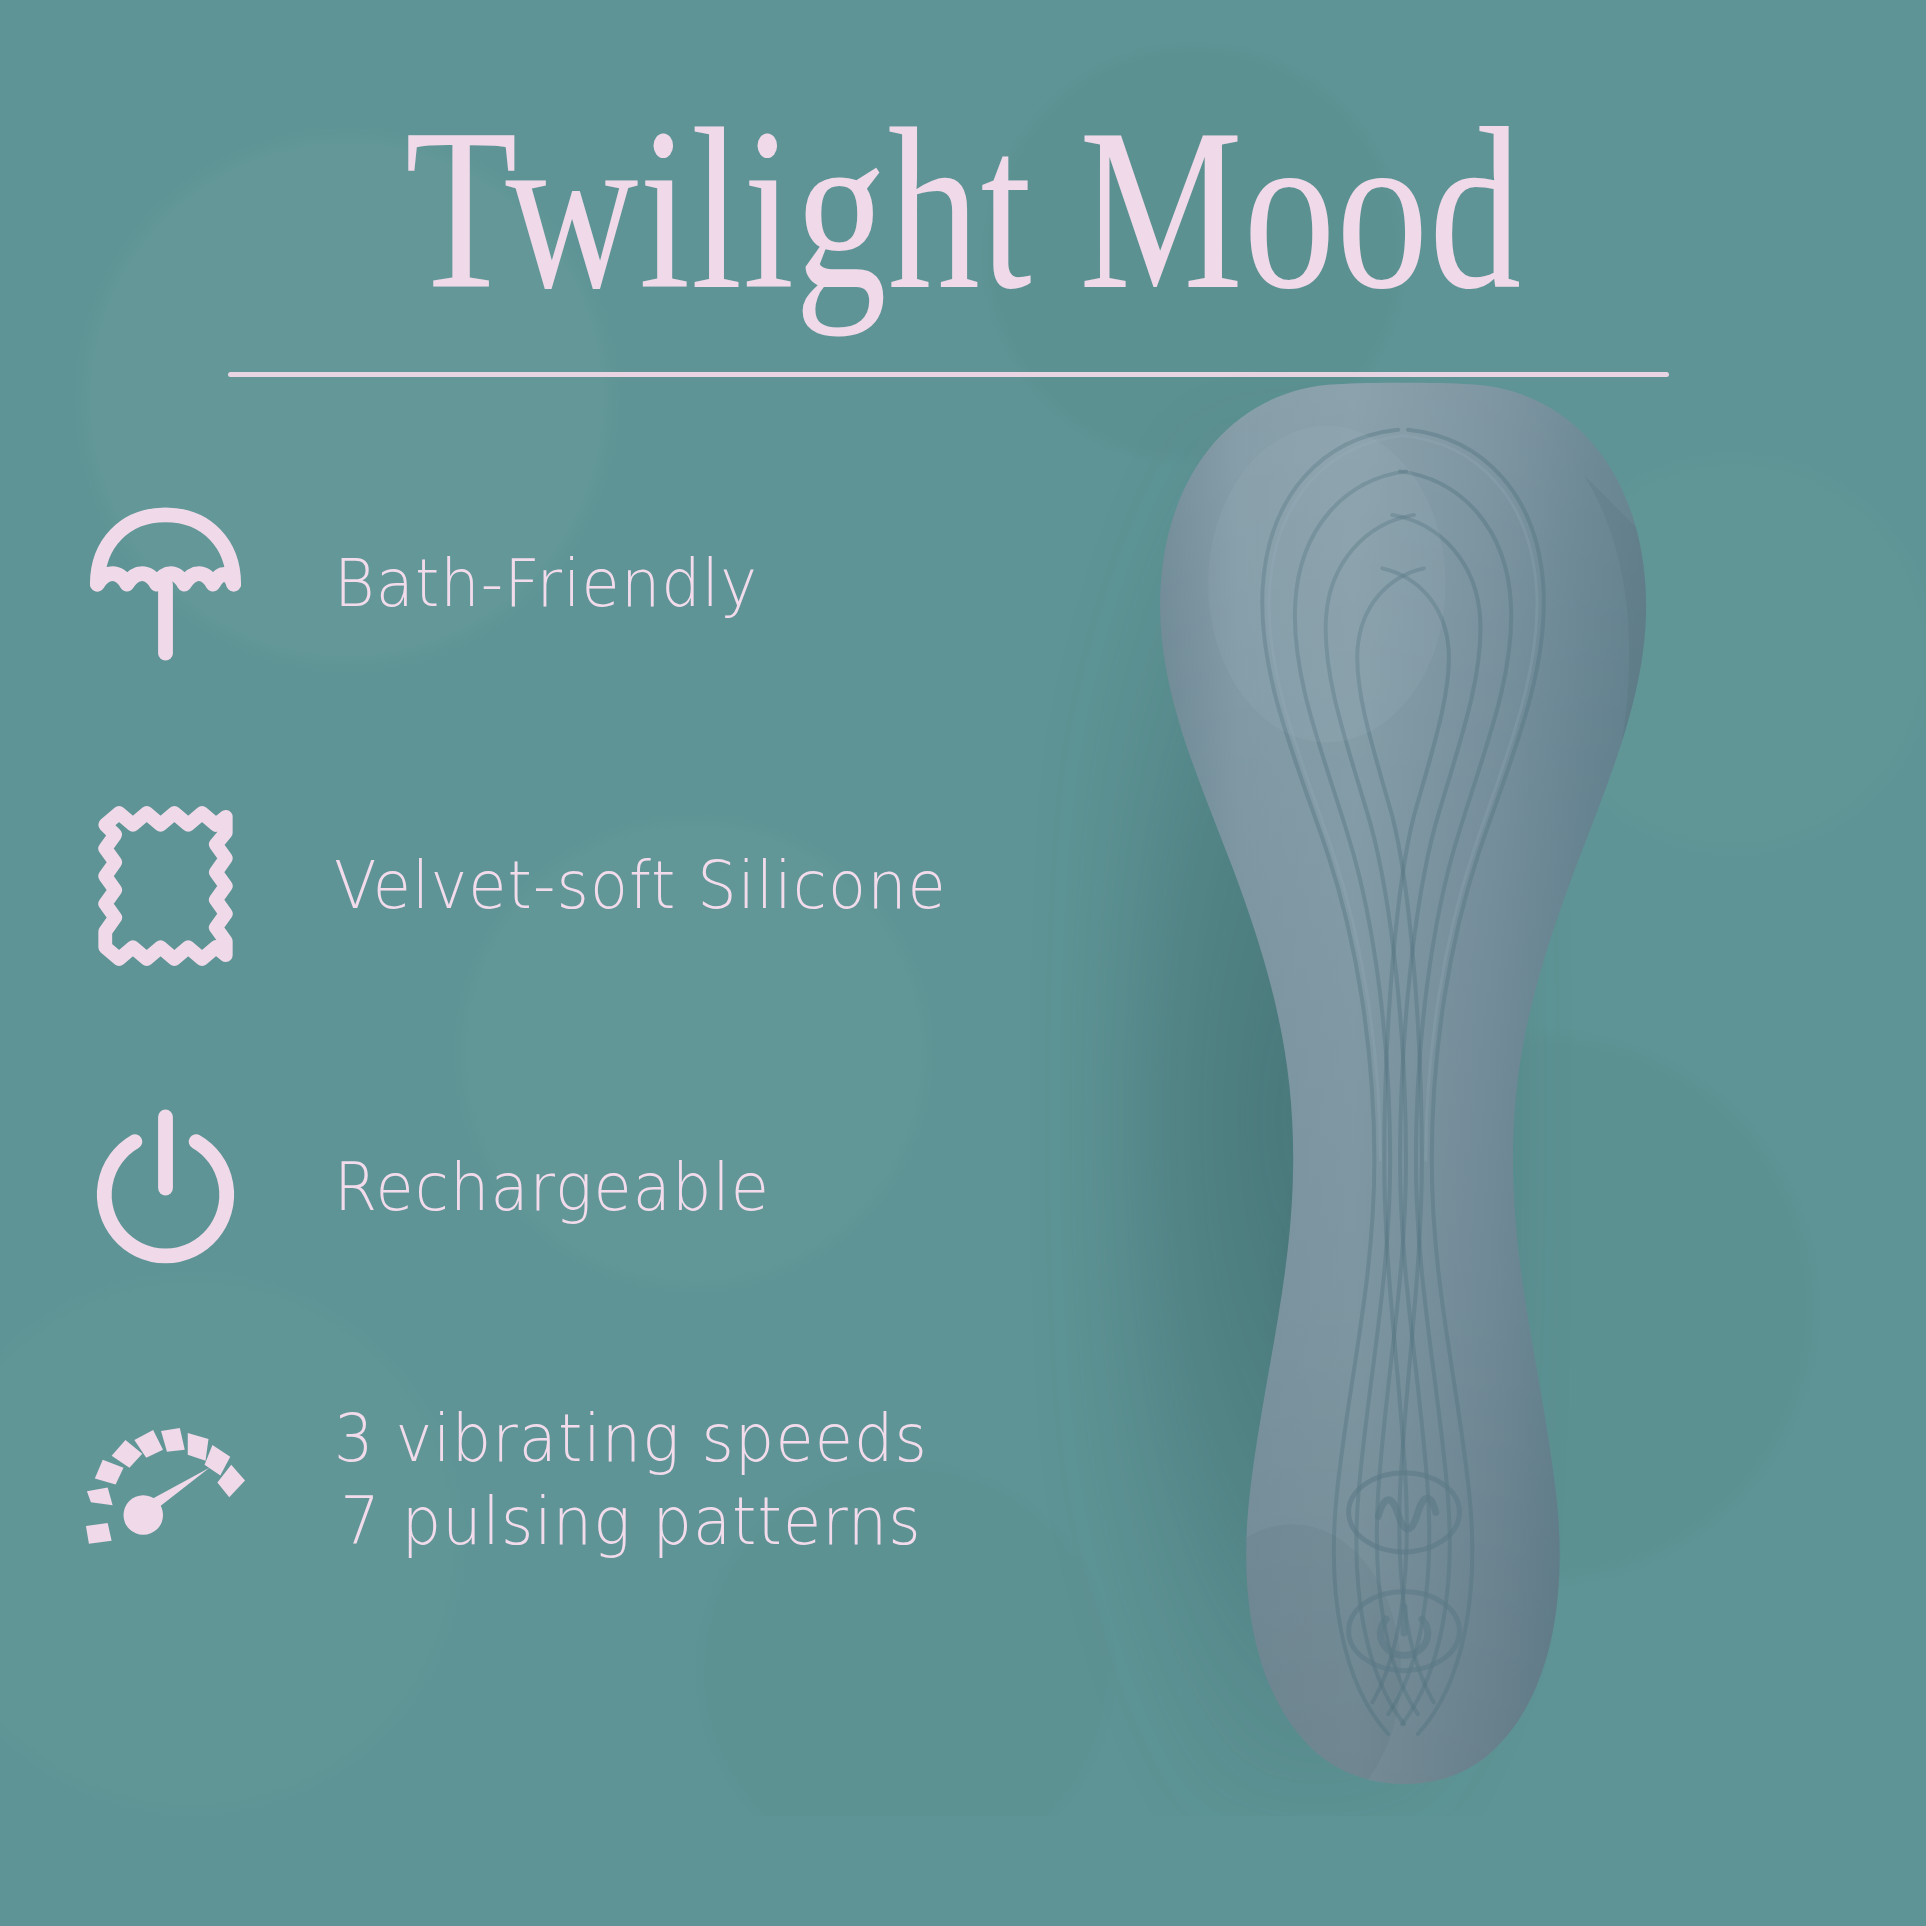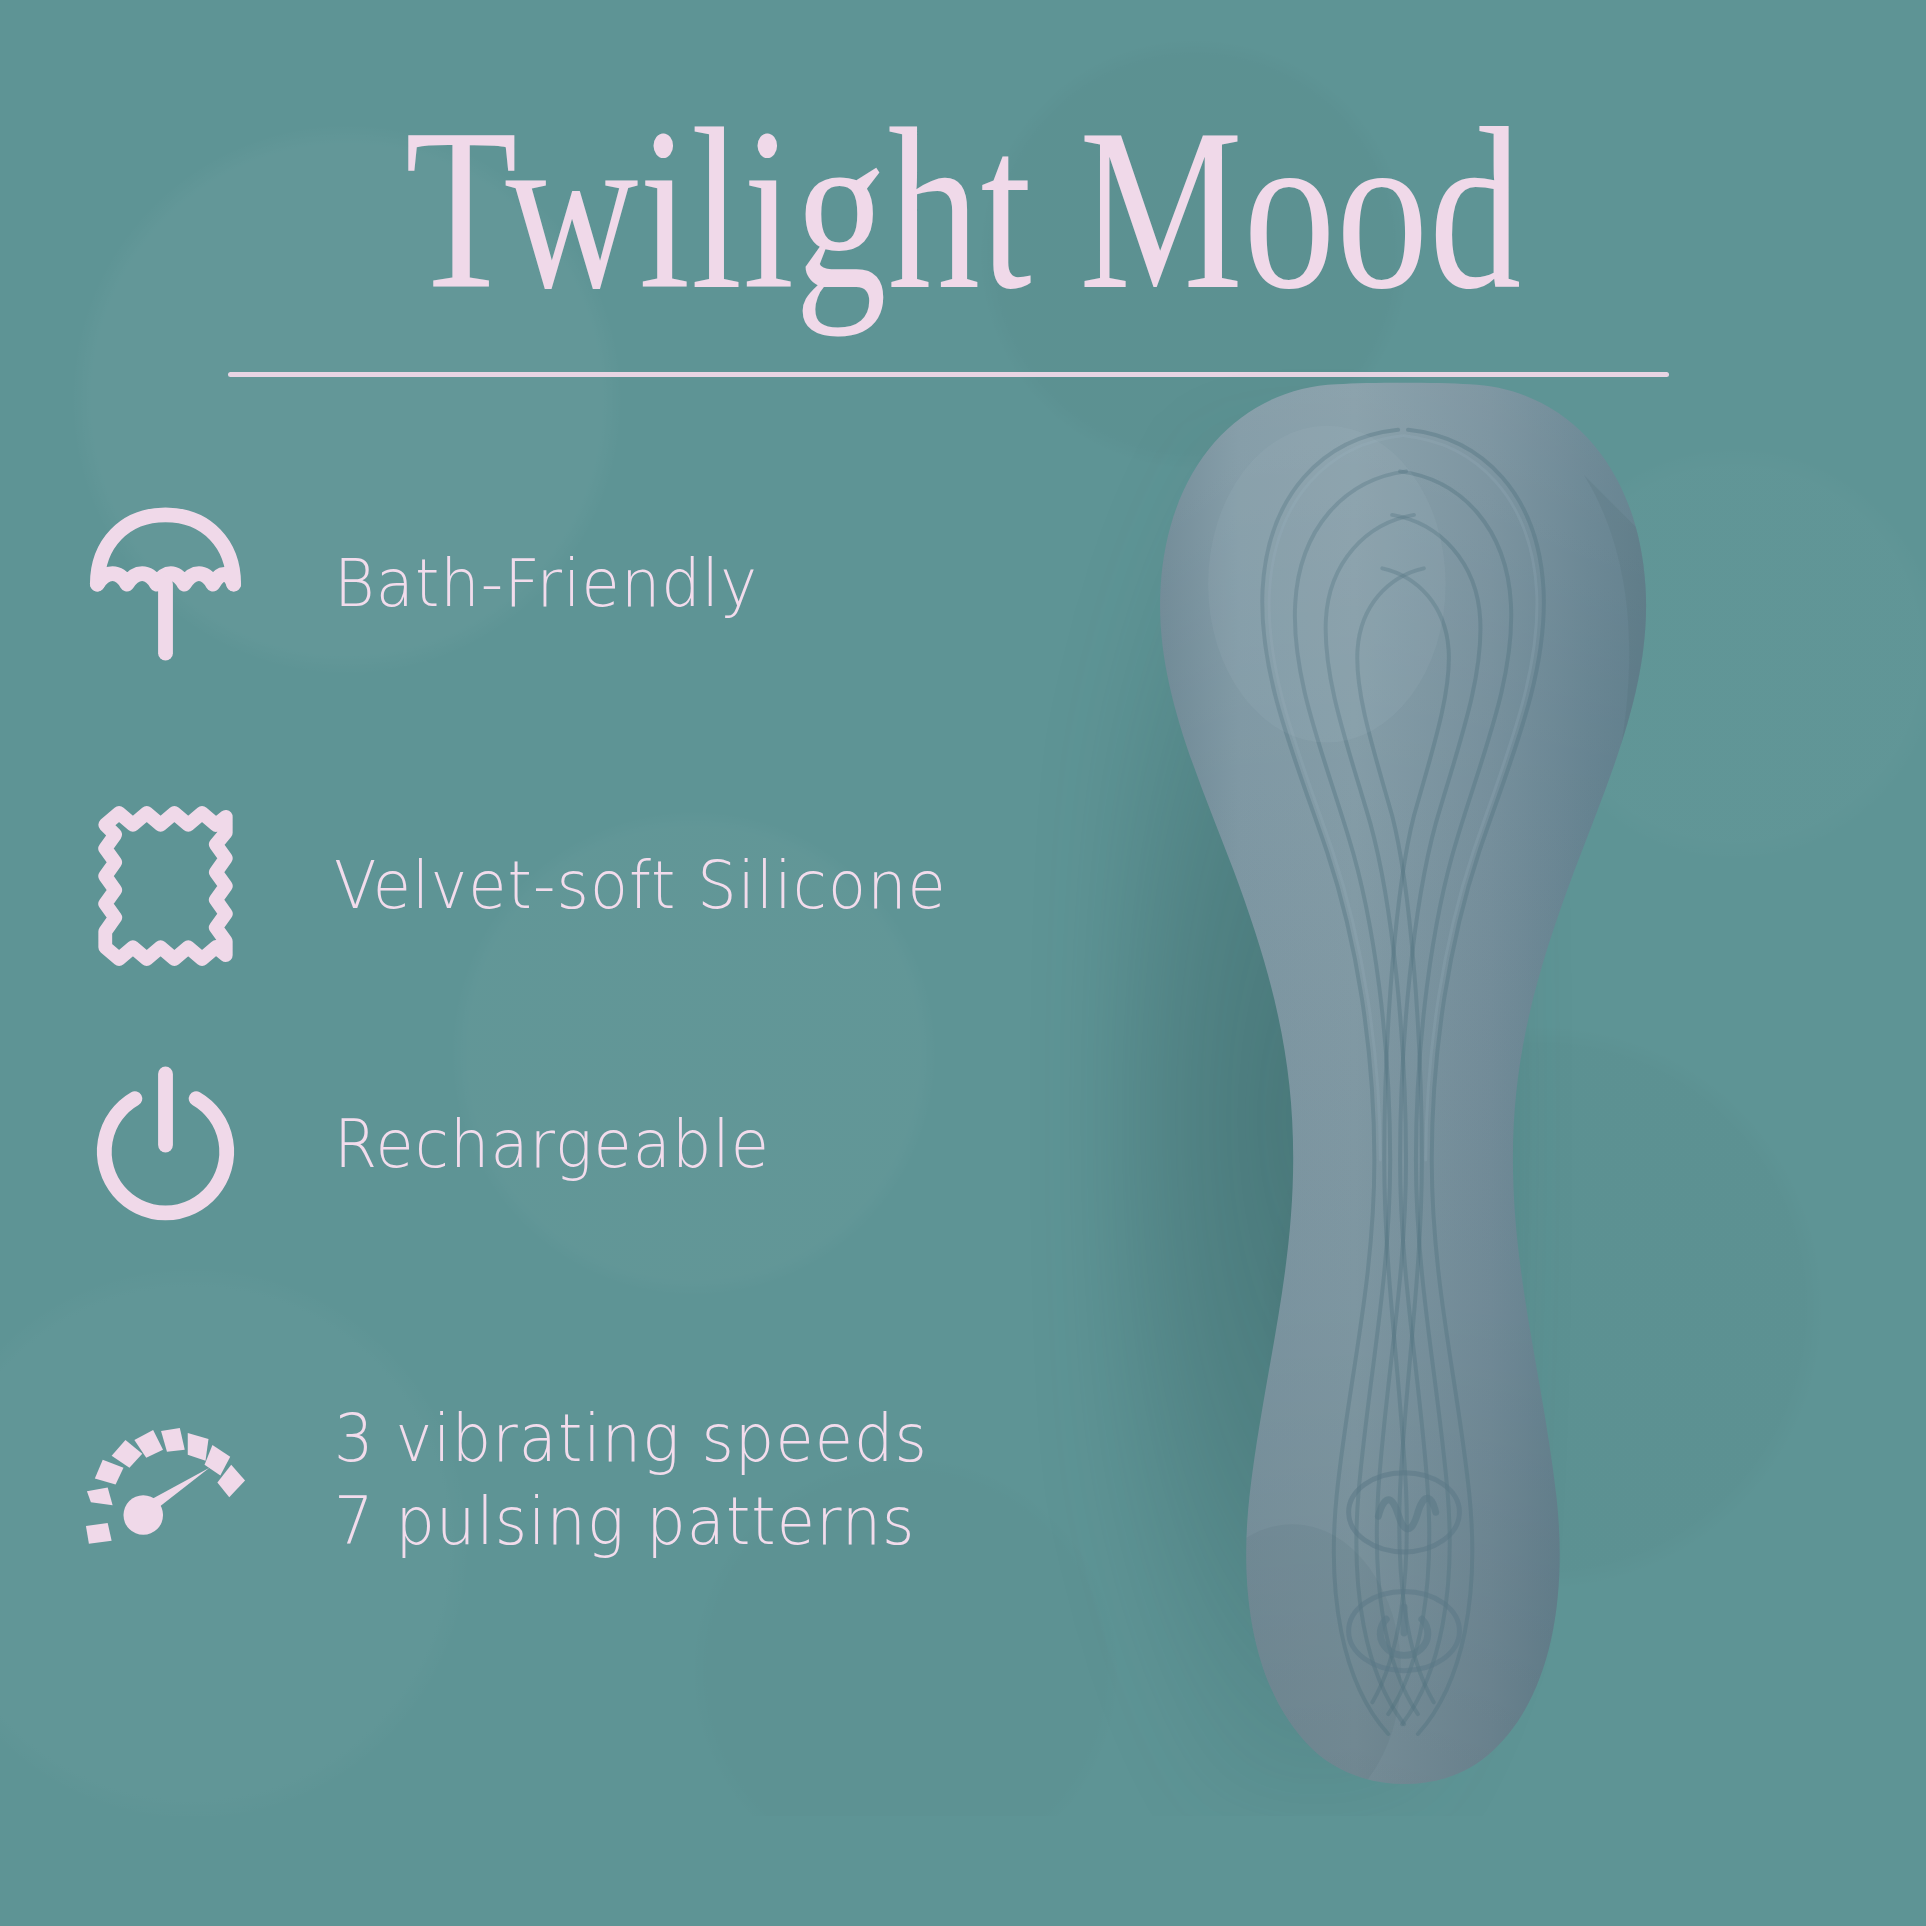--- a/index.html
+++ b/index.html
@@ -81,22 +81,22 @@
     line-height: 1.30;
     letter-spacing: 1.2px;
     color: #f2dcec;
     transform: scaleX(0.94);
     transform-origin: 0 50%;
     white-space: pre-line;
     margin-left: 75px;
   }
   #row-0 { top: 490px; }
   #row-1 { top: 792px; }
-  #row-2 { top: 1051px; }
-  #row-3 { top: 1386px; }
+  #row-2 { top: 1094px; }
+  #row-3 { top: 1386px; text-align: center; }
   #row-3 .feature-label { line-height: 1.26; }
 
   
   #product-area {
     position: absolute;
     left: 1030px;
     top: 356px;
     width: 851px;
     height: 1525px;
   }

